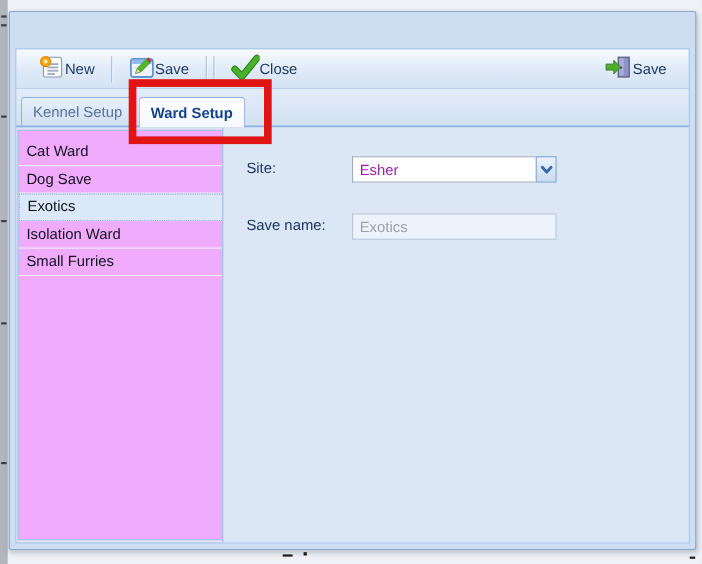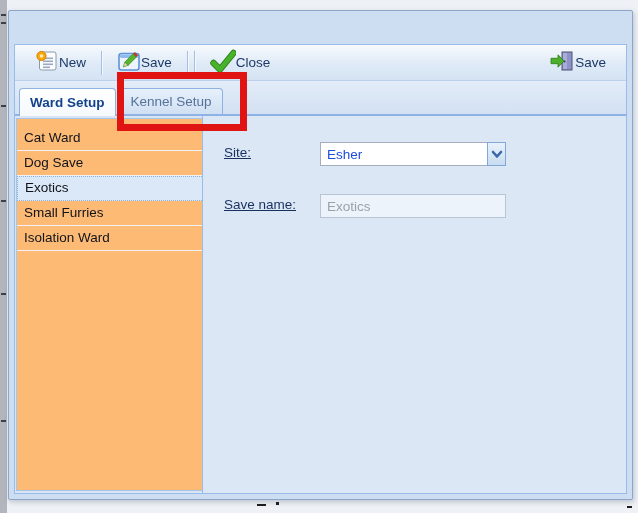--- a/index.html
+++ b/index.html
@@ -47,32 +47,32 @@
     display:flex; align-items:flex-end; padding-left:4px; }
   .tab { height:26px; line-height:25px; padding:0 10px; margin-right:4px;
     border:1px solid #8db2e3; border-bottom:none; border-radius:4px 4px 0 0;
     background:linear-gradient(#e7f0fc,#d0e0f2); color:#567299; font-size:13.5px; cursor:pointer; }
   .tab.active { background:linear-gradient(#ffffff,#f4f9ff); color:#15428b;
     font-weight:bold; height:28px; line-height:27px; margin-bottom:-2px; position:relative; z-index:2; }
 
   
   .main { flex:1; position:relative; background:#d9e5f4; }
   .list-panel { position:absolute; left:1px; top:2px; bottom:2px; width:199px;
-    background:#fdba74; border:1px solid #a8c4e5; padding-top:7px; }
+    background:#f0abfc; border:1px solid #a8c4e5; padding-top:7px; }
   .ward-row { height:25px; line-height:24px; padding-left:7px; font-size:13.5px;
     color:#10131c; border-bottom:1px solid #f0f2f6; cursor:pointer; }
   .ward-row.selected { background:#dbe8f7; border:1px dotted #8fb2da; line-height:22px; }
 
   .form-panel { position:absolute; left:187px; right:0; top:0; bottom:0;
     background:#dce7f5; border-left:1px solid #99bbe8; }
 
-  .form-label { position:absolute; left:21px; font-size:13.5px; color:#17315e;text-decoration:underline; }
+  .form-label { position:absolute; left:21px; font-size:13.5px; color:#17315e; }
   .combo { position:absolute; left:117px; top:26px; width:186px; height:24px; display:flex; }
   .combo-input { flex:1; min-width:0; border:1px solid #a5aec0; border-right:none;
-    background:#fff; padding:0 6px; font-size:13.5px; color:#1d4ed8;
+    background:#fff; padding:0 6px; font-size:13.5px; color:#a21caf;
     font-family:"Liberation Sans", sans-serif; outline:none; }
   .combo-btn { width:19px; border:1px solid #7fa8d9;
     background:linear-gradient(#e9f2fd,#c9dcf1);
     display:flex; align-items:center; justify-content:center; cursor:pointer; }
   .text-field { position:absolute; left:117px; top:78px; width:186px; height:24px;
     border:1px solid #b9c5d6; background:#edf3fa; padding:0 6px;
     font-size:13.5px; color:#9ba1ab; font-family:"Liberation Sans", sans-serif; outline:none; }
 
   
   .annotation { position:absolute; left:117px; top:72px; width:130px; height:59px;
@@ -158,36 +158,36 @@
               <rect x="14" y="4" width="4" height="16" fill="#a9aed8"></rect>
               <circle cx="15.6" cy="12.5" r="1" fill="#3a3f5c"></circle>
               <polygon points="2,9.3 9,9.3 9,5.8 15,12 9,18.2 9,14.7 2,14.7" fill="#4cb02c" stroke="#2d7a18" stroke-width="0.8"></polygon>
             </svg>
           </span>
           <span>Save</span>
         </div>
       </div>
 
       <div class="tabstrip">
+        <div class="tab">
+          <span>Kennel Setup</span>
+        </div>
         <div class="tab active">
           <span>Ward Setup</span>
-        </div>
-        <div class="tab">
-          <span>Kennel Setup</span>
         </div>
       </div>
 
       <div class="main">
 
         <div class="list-panel">
           <div class="ward-row">Cat Ward</div>
           <div class="ward-row">Dog Save</div>
           <div class="ward-row selected">Exotics</div>
+          <div class="ward-row">Isolation Ward</div>
           <div class="ward-row">Small Furries</div>
-          <div class="ward-row">Isolation Ward</div>
         </div>
 
         <div class="form-panel">
           <span class="form-label" style="top:29px">Site:</span>
 
           <div class="combo">
             <input class="combo-input" type="text" readonly="" value="Esher" style="">
             <div class="combo-btn">
               <svg width="14" height="11" viewBox="0 0 14 11">
                 <path d="M3 3 L7 7.5 L11 3" stroke="#3b67a6" stroke-width="2.6" stroke-linecap="round" stroke-linejoin="round" fill="none"></path>

